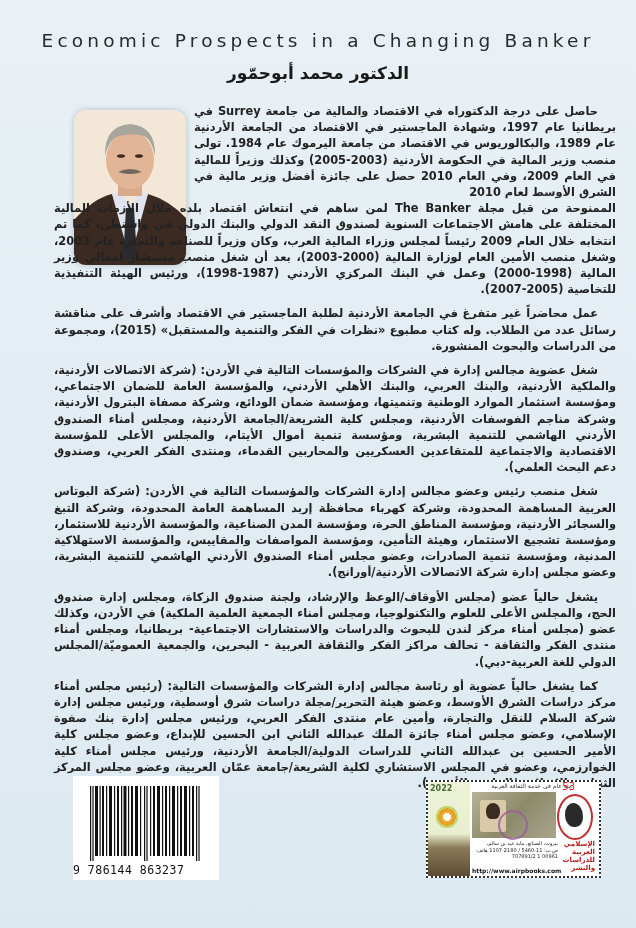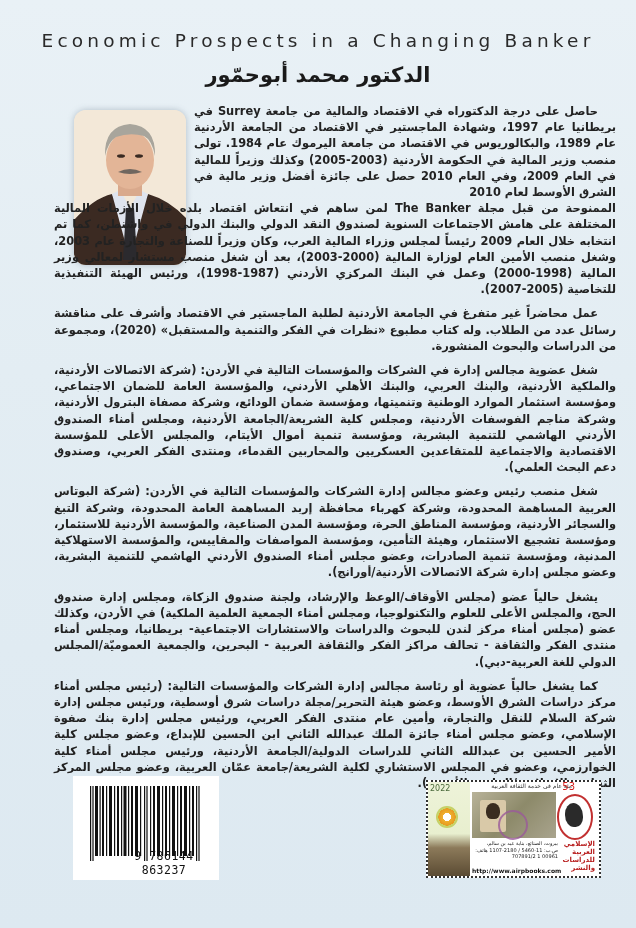--- a/index.html
+++ b/index.html
@@ -8,21 +8,21 @@
     background: linear-gradient(180deg,#e9f1f6 0%,#e3edf3 40%,#dde9f1 100%);
     font-family: "DejaVu Sans", sans-serif; color:#1d1d1f;
   }
   .en-title {
     position:absolute; left:0; right:0; top:30px; text-align:center;
     font-family:"DejaVu Sans", sans-serif; font-size:18.5px; letter-spacing:4.2px;
     color:#2a2a2a; font-weight:normal;
   }
   .ar-author {
     position:absolute; left:0; right:0; top:63px; text-align:center;
-    font-family:"DejaVu Sans", sans-serif; font-size:21px; font-weight:bold; color:#1a1a1a;
+    font-family:"DejaVu Sans", sans-serif; font-size:17px; font-weight:bold; color:#1a1a1a;
     direction:rtl;
   }
   .photo {
     position:absolute; left:74px; top:110px; width:112px; height:155px;
     border-radius:12px; overflow:hidden;
     box-shadow: 0 0 6px rgba(80,100,120,.35);
     background:#f1e6d6;
   }
   .bio {
     position:absolute; left:54px; top:103px; width:562px;
@@ -30,30 +30,30 @@
     font-weight:bold; color:#222;
   }
   .bio p { margin:0 0 8px 0; text-indent:18px; }
   .bio p.first { padding-left:140px; margin-bottom:0; }
   .bio p.first-cont { text-indent:0; }
   .barcode-box {
     position:absolute; left:73px; top:776px; width:146px; height:104px; background:#fff;
   }
   .barcode-bars { position:absolute; left:17px; top:10px; width:112px; height:75px; }
   .barcode-num {
-    position:absolute; left:0; right:0; bottom:3px; text-align:center;
-    font-family:"DejaVu Sans Mono", monospace; font-size:11.5px; color:#111; letter-spacing:.5px;padding-left:36px;
+    position:absolute; left:0; right:0; bottom:3px; 
+    font-family:"DejaVu Sans Mono", monospace; font-size:11.5px; color:#111; letter-spacing:.5px;
   }
   .stamp {
     position:absolute; left:426px; top:780px; width:175px; height:98px;
     background:#fff; border:2px dotted #333; box-sizing:border-box;
   }
   .stamp .left-panel { position:absolute; left:0; top:0; width:42px; height:100%;
     background:linear-gradient(180deg,#eef3d9 0%,#e8efcf 55%,#8c7a5a 70%,#5b4b33 100%); }
-  .stamp .year { position:absolute; left:2px; top:2px; font-size:8px; font-weight:normal; color:#4a6a3a; }
+  .stamp .year { position:absolute; left:2px; top:2px; font-size:8px; font-weight:bold; color:#4a6a3a; }
   .stamp .flower { position:absolute; left:8px; top:24px; width:22px; height:22px; border-radius:50%;
     background: radial-gradient(circle,#fff 25%,#f0b030 26%,#e69a20 55%,#c9d46a 56%,#b8c45a 100%); }
   .stamp .center { position:absolute; left:44px; top:10px; width:84px; height:46px;
     background:linear-gradient(135deg,#b8b299 0%,#8d8a6a 50%,#a9a48e 100%); }
   .stamp .portrait { position:absolute; left:8px; top:8px; width:26px; height:32px; background:#d9c9a8; border-radius:2px; }
   .stamp .portrait::after { content:""; position:absolute; left:6px; top:3px; width:14px; height:16px; background:#3a2c20; border-radius:50% 50% 40% 40%; }
   .stamp .seal { position:absolute; left:26px; top:18px; width:26px; height:26px; border-radius:50%; border:2px solid #9a5a9a; opacity:.8; }
   .stamp .top-arabic { position:absolute; left:44px; top:0; width:100px; font-size:6px; color:#333; direction:rtl; text-align:right; white-space:nowrap; overflow:hidden; }
   .stamp .value { position:absolute; right:24px; top:-1px; font-size:10px; font-weight:normal; color:#d2201e;text-align:right; }
   .stamp .oval { position:absolute; right:6px; top:12px; width:32px; height:42px; border-radius:50%; border:2px solid #c23030; background:#fff; }
@@ -87,21 +87,21 @@
     <path d="M44 62 Q56 56 68 62 Q56 66 44 62 Z" fill="#6f665f"></path>
 
     <ellipse cx="47" cy="46" rx="4" ry="1.8" fill="#3a2a22"></ellipse>
     <ellipse cx="65" cy="46" rx="4" ry="1.8" fill="#3a2a22"></ellipse>
   </svg>
 </div>
 
 <div class="bio">
   <p class="first">حاصل على درجة الدكتوراه في الاقتصاد والمالية من جامعة Surrey في بريطانيا عام 1997، وشهادة الماجستير في الاقتصاد من الجامعة الأردنية عام 1989، والبكالوريوس في الاقتصاد من جامعة اليرموك عام 1984. تولى منصب وزير المالية في الحكومة الأردنية (2003-2005) وكذلك وزيراً للمالية في العام 2009، وفي العام 2010 حصل على جائزة أفضل وزير مالية في الشرق الأوسط لعام 2010</p>
   <p class="first-cont">الممنوحة من قبل مجلة The Banker لمن ساهم في انتعاش اقتصاد بلده خلال الأزمات المالية المختلفة على هامش الاجتماعات السنوية لصندوق النقد الدولي والبنك الدولي في واشنطن، كما تم انتخابه خلال العام 2009 رئيساً لمجلس وزراء المالية العرب، وكان وزيراً للصناعة والتجارة عام 2003، وشغل منصب الأمين العام لوزارة المالية (2000-2003)، بعد أن شغل منصب مستشار لمعالي وزير المالية (1998-2000) وعمل في البنك المركزي الأردني (1987-1998)، ورئيس الهيئة التنفيذية للتخاصية (2005-2007).</p>
-  <p>عمل محاضراً غير متفرغ في الجامعة الأردنية لطلبة الماجستير في الاقتصاد وأشرف على مناقشة رسائل عدد من الطلاب. وله كتاب مطبوع «نظرات في الفكر والتنمية والمستقبل» (2020)، ومجموعة من الدراسات والبحوث المنشورة.</p>
+  <p>عمل محاضراً غير متفرغ في الجامعة الأردنية لطلبة الماجستير في الاقتصاد وأشرف على مناقشة رسائل عدد من الطلاب. وله كتاب مطبوع «نظرات في الفكر والتنمية والمستقبل» (2015)، ومجموعة من الدراسات والبحوث المنشورة.</p>
   <p>شغل عضوية مجالس إدارة في الشركات والمؤسسات التالية في الأردن: (شركة الاتصالات الأردنية، والملكية الأردنية، والبنك العربي، والبنك الأهلي الأردني، والمؤسسة العامة للضمان الاجتماعي، ومؤسسة استثمار الموارد الوطنية وتنميتها، ومؤسسة ضمان الودائع، وشركة مصفاة البترول الأردنية، وشركة مناجم الفوسفات الأردنية، ومجلس كلية الشريعة/الجامعة الأردنية، ومجلس أمناء الصندوق الأردني الهاشمي للتنمية البشرية، ومؤسسة تنمية أموال الأيتام، والمجلس الأعلى للمؤسسة الاقتصادية والاجتماعية للمتقاعدين العسكريين والمحاربين القدماء، ومنتدى الفكر العربي، وصندوق دعم البحث العلمي).</p>
   <p>شغل منصب رئيس وعضو مجالس إدارة الشركات والمؤسسات التالية في الأردن: (شركة البوتاس العربية المساهمة المحدودة، وشركة كهرباء محافظة إربد المساهمة العامة المحدودة، وشركة التبغ والسجائر الأردنية، ومؤسسة المناطق الحرة، ومؤسسة المدن الصناعية، والمؤسسة الأردنية للاستثمار، ومؤسسة تشجيع الاستثمار، وهيئة التأمين، ومؤسسة المواصفات والمقاييس، والمؤسسة الاستهلاكية المدنية، ومؤسسة تنمية الصادرات، وعضو مجلس أمناء الصندوق الأردني الهاشمي للتنمية البشرية، وعضو مجلس إدارة شركة الاتصالات الأردنية/أورانج).</p>
   <p>يشغل حالياً عضو (مجلس الأوقاف/الوعظ والإرشاد، ولجنة صندوق الزكاة، ومجلس إدارة صندوق الحج، والمجلس الأعلى للعلوم والتكنولوجيا، ومجلس أمناء الجمعية العلمية الملكية) في الأردن، وكذلك عضو (مجلس أمناء مركز لندن للبحوث والدراسات والاستشارات الاجتماعية- بريطانيا، ومجلس أمناء منتدى الفكر والثقافة - تحالف مراكز الفكر والثقافة العربية - البحرين، والجمعية العموميّة/المجلس الدولي للغة العربية-دبي).</p>
   <p>كما يشغل حالياً عضوية أو رئاسة مجالس إدارة الشركات والمؤسسات التالية: (رئيس مجلس أمناء مركز دراسات الشرق الأوسط، وعضو هيئة التحرير/مجلة دراسات شرق أوسطية، ورئيس مجلس إدارة شركة السلام للنقل والتجارة، وأمين عام منتدى الفكر العربي، ورئيس مجلس إدارة بنك صفوة الإسلامي، وعضو مجلس أمناء جائزة الملك عبدالله الثاني ابن الحسين للإبداع، وعضو مجلس كلية الأمير الحسين بن عبدالله الثاني للدراسات الدولية/الجامعة الأردنية، ورئيس مجلس أمناء كلية الخوارزمي، وعضو في المجلس الاستشاري لكلية الشريعة/جامعة عمّان العربية، وعضو مجلس المركز الثقافي الإسلامي/الجامعة الأردنية).</p>
 </div>
 
 <div class="barcode-box">
   <svg class="barcode-bars" viewBox="0 0 112 75" preserveAspectRatio="none">
     <g fill="#111">
       <rect x="0" y="0" width="1.2" height="75"></rect>

